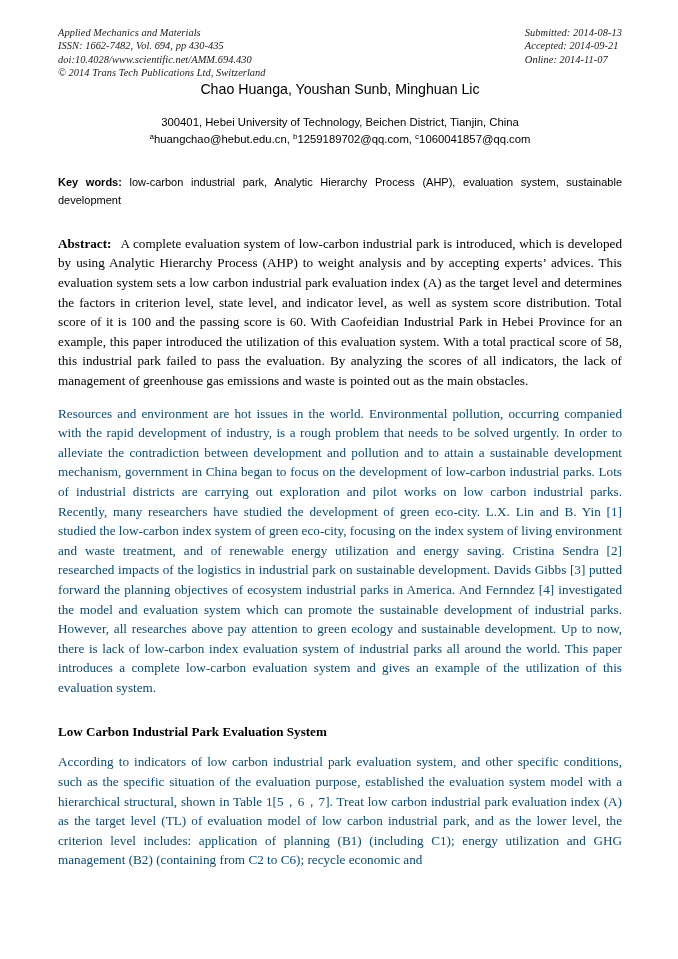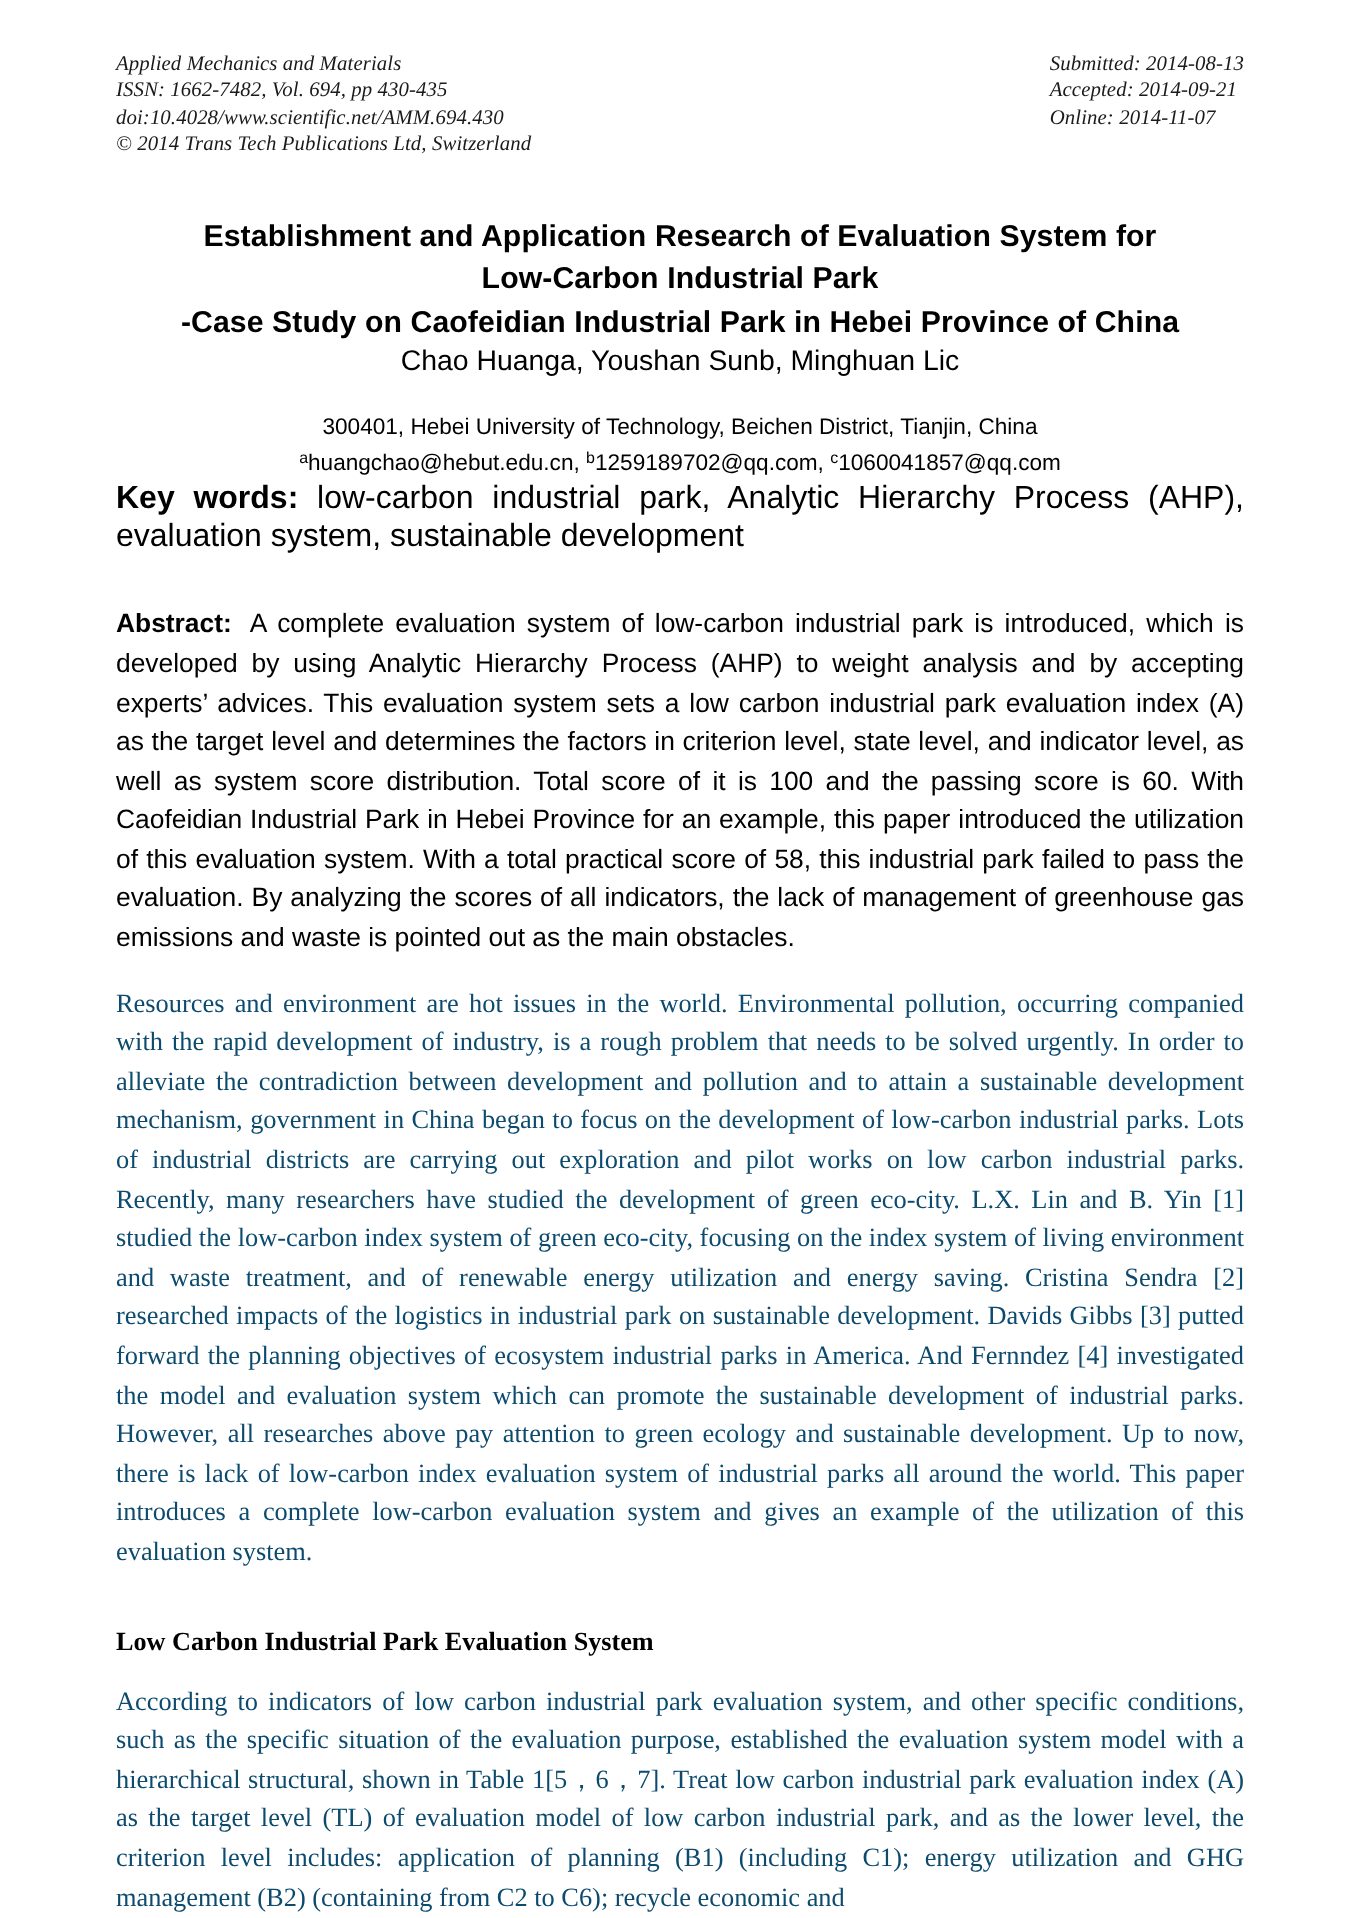--- a/index.html
+++ b/index.html
@@ -73,33 +73,34 @@
     color: #000;
   }
   .affil sup {
     font-size: 8px;
     vertical-align: 0.45em;
     line-height: 0;
   }
 
   
   .keywords {
+    margin-top: 24px;
     font-family: "Liberation Sans", sans-serif;
-    font-size: 16px;
+    font-size: 11px;
     line-height: 18.6px;
     text-align: justify;
     text-justify: inter-word;
     color: #000;
   }
   .keywords b { font-weight: bold; }
 
   
   .abstract {
     margin-top: 24px;
-    font-family: Liberation Sans, sans-serif;
+    font-family: Liberation Serif, serif;
     font-size: 13.2px;
     line-height: 19.6px;
     text-align: justify;
     text-justify: inter-word;
     color: #000;
   }
   .abstract b { font-weight: bold; }
   .abstract .gap { display: inline-block; width: 9px; }
 
   .section-head {
@@ -137,25 +138,20 @@
       <div>doi:10.4028/www.scientific.net/AMM.694.430</div>
       <div>© 2014 Trans Tech Publications Ltd, Switzerland</div>
     </div>
     <div class="runhead-right">
       <div>Submitted: 2014-08-13</div>
       <div>Accepted: 2014-09-21</div>
       <div>Online: 2014-11-07</div>
     </div>
   </div>
 
-  <div class="title-block">
-    <div>Establishment and Application Research of Evaluation System for</div>
-    <div>Low-Carbon Industrial Park</div>
-    <div>-Case Study on Caofeidian Industrial Park in Hebei Province of China</div>
-  </div>
 
   <div class="authors">Chao Huanga, Youshan Sunb, Minghuan Lic</div>
 
   <div class="affil">
     <div>300401, Hebei University of Technology, Beichen District, Tianjin, China</div>
     <div><sup>a</sup><span>huangchao@hebut.edu.cn,</span> <sup>b</sup><span>1259189702@qq.com,</span> <sup>c</sup><span>1060041857@qq.com</span></div>
   </div>
 
   <div class="keywords"><b>Key words:</b> <span>low-carbon industrial park, Analytic Hierarchy Process (AHP), evaluation system, sustainable development</span></div>
 

